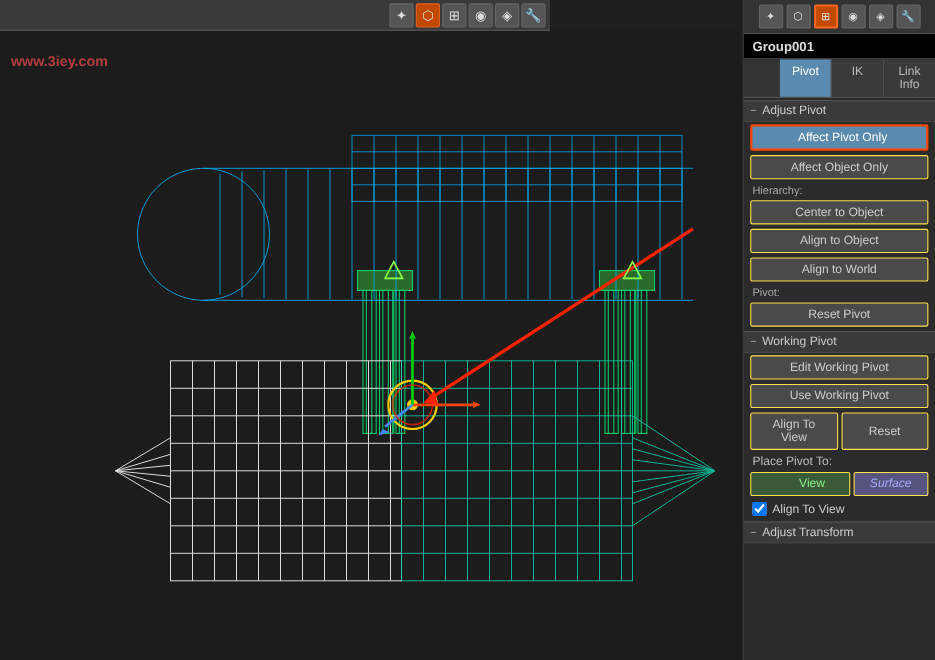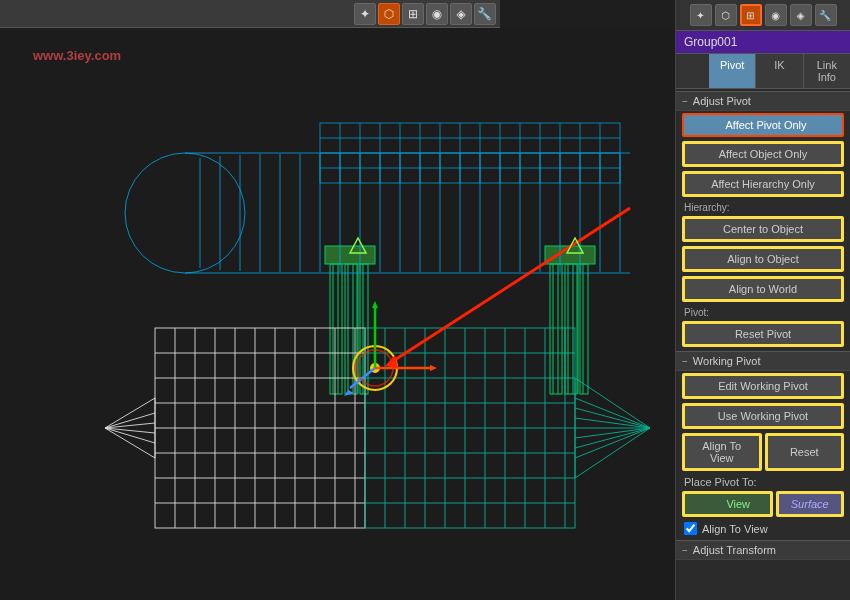--- a/index.html
+++ b/index.html
@@ -39,21 +39,20 @@
 
     .watermark {
       position: absolute;
       top: 48px;
       left: 10px;
       color: #cc4444;
       font-size: 13px;
       font-weight: bold;
       z-index: 10;
       opacity: 0.85;
-      margin-left: 23px;
     }
 
     
     .front-label {
       position: absolute;
       top: 68px;
       right: 30px;
       background: #444;
       color: #ccc;
       font-size: 11px;
@@ -133,26 +132,26 @@
       border-radius: 2px;
     }
 
     .panel-icon.active {
       background: #c14a00;
       border: 2px solid #ff6622;
     }
 
     
     .object-name-bar {
-      background: #4c1d95;
+      background: #000000;
       padding: 4px 8px;
       color: #ddd;
       font-size: 12px;
       border-bottom: 1px solid #555;
-      font-weight: normal;
+      font-weight: bold;
     }
 
     
     .tabs-row {
       display: flex;
       background: #333;
       border-bottom: 1px solid #555;
     }
 
     .tab {
@@ -207,21 +206,21 @@
       color: #aaa;
     }
 
     
     .panel-btn {
       display: block;
       width: calc(100% - 12px);
       margin: 2px 6px;
       padding: 4px 6px;
       background: #4a4a4a;
-      border: 3px solid #fde047;
+      border: 1px solid #fde047;
       color: #ccc;
       font-size: 11px;
       text-align: center;
       cursor: pointer;
       border-radius: 2px;
     }
 
     .panel-btn.highlighted {
       background: #5a8aad;
       border: 2px solid #ff4400;
@@ -512,21 +511,20 @@
     </div>
 
     <div class="section-header">
       <span class="section-collapse">−</span>
       <span class="section-title">Adjust Pivot</span>
     </div>
 
 
     <button class="panel-btn highlighted">Affect Pivot Only</button>
     <button class="panel-btn">Affect Object Only</button>
-    <button class="panel-btn">Affect Hierarchy Only</button>
 
     <div class="sub-label">Hierarchy:</div>
 
     <button class="panel-btn">Center to Object</button>
     <button class="panel-btn">Align to Object</button>
     <button class="panel-btn">Align to World</button>
 
     <div class="sub-label">Pivot:</div>
     <button class="panel-btn">Reset Pivot</button>
 

